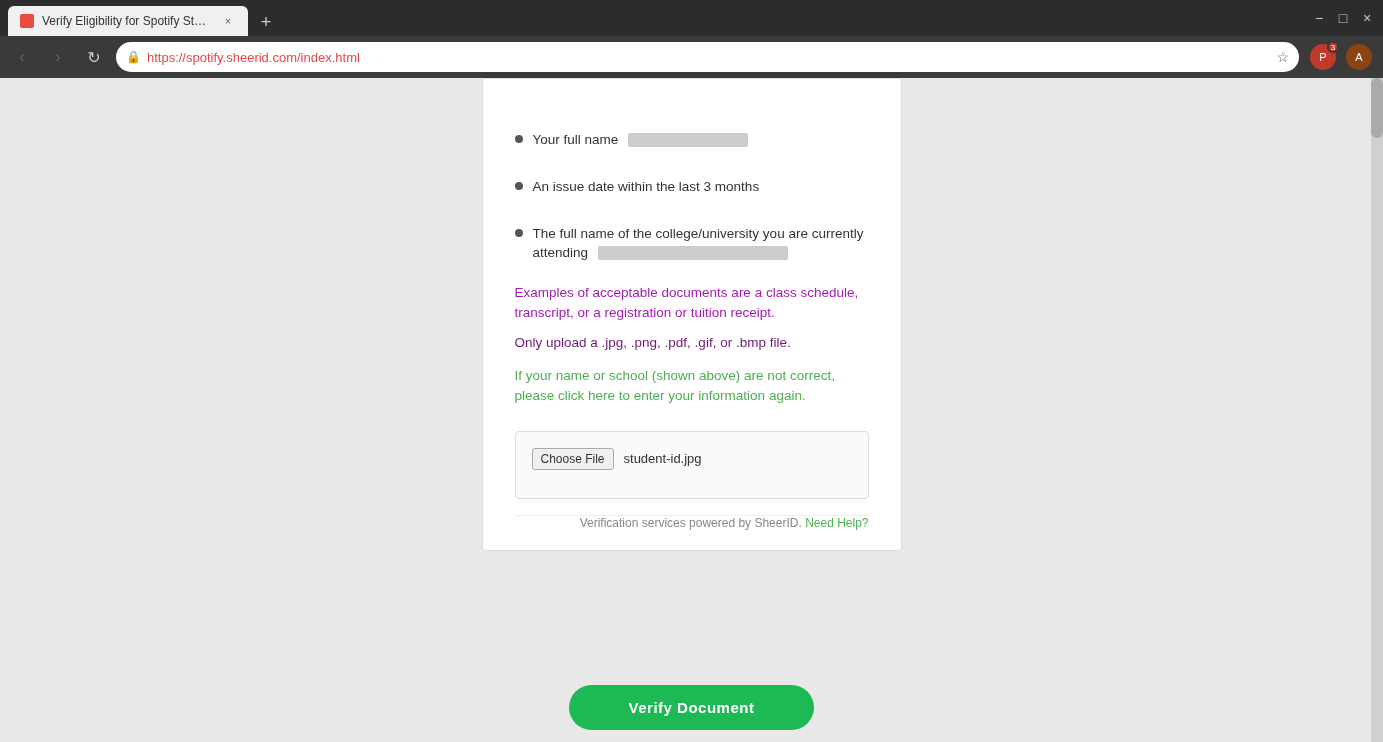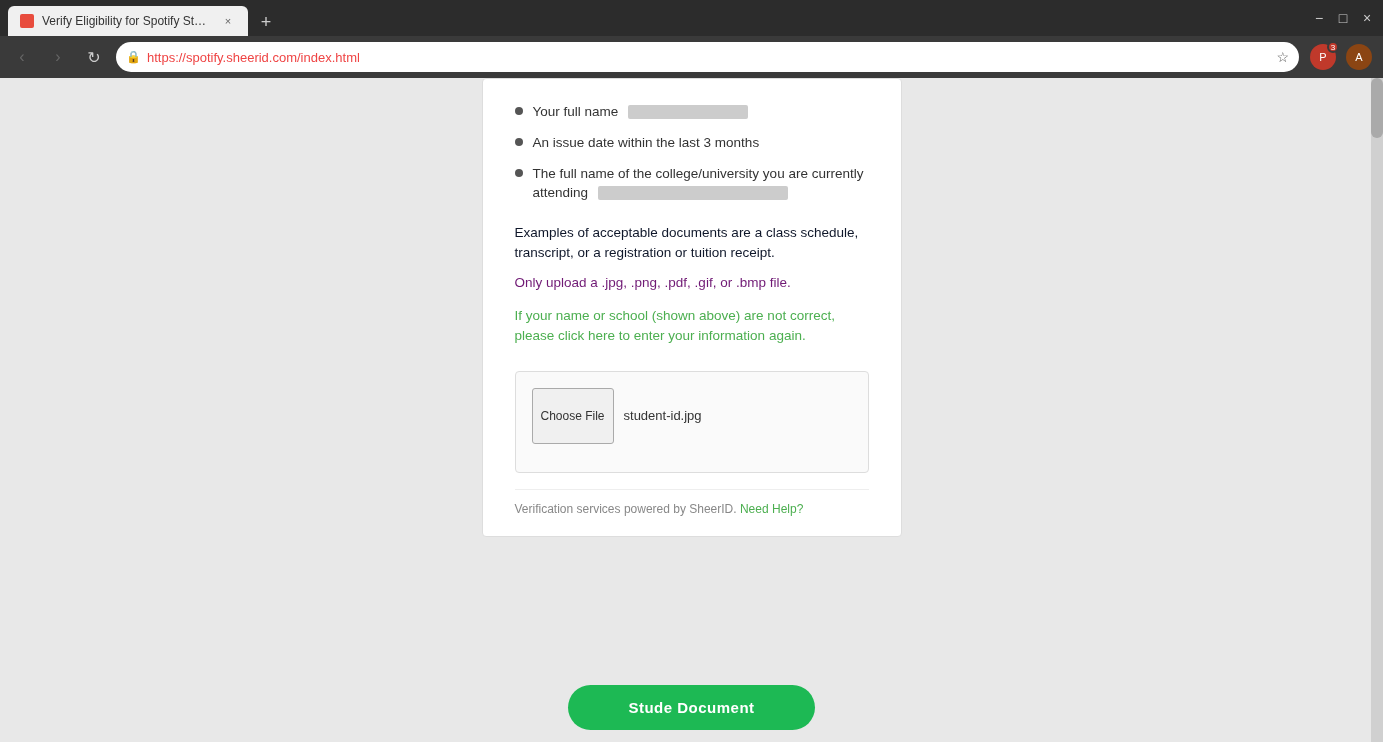--- a/index.html
+++ b/index.html
@@ -200,20 +200,21 @@
     }
 
     .bullet-list li {
       display: flex;
       align-items: flex-start;
       gap: 10px;
       font-size: 13.5px;
       color: #333;
       margin-bottom: 12px;
       line-height: 1.4;
+      margin-top: 28px;
     }
 
     .bullet-dot {
       width: 8px;
       height: 8px;
       background: #555;
       border-radius: 50%;
       margin-top: 4px;
       flex-shrink: 0;
     }
@@ -221,21 +222,21 @@
     .redacted {
       display: inline-block;
       background: #ccc;
       border-radius: 2px;
       height: 14px;
       vertical-align: middle;
     }
 
     .info-text {
       font-size: 13.5px;
-      color: #0f172a;
+      color: #a21caf;
       margin-bottom: 12px;
       line-height: 1.5;
     }
 
     .file-formats {
       font-size: 13.5px;
       color: #701a75;
       margin-bottom: 16px;
     }
 
@@ -259,44 +260,44 @@
       display: flex;
       align-items: center;
       gap: 10px;
       margin-bottom: 12px;
     }
 
     .choose-file-btn {
       background: #f0f0f0;
       border: 1px solid #aaa;
       border-radius: 3px;
-      padding: 20px 8px;
+      padding: 3px 8px;
       font-size: 12px;
       color: #333;
       cursor: pointer;
       white-space: nowrap;
     }
 
     .file-name-display {
       font-size: 13px;
       color: #333;
     }
 
     .add-another-link {
       color: #4CAF50;
       font-size: 13.5px;
       cursor: pointer;
     }
 
     .verification-footer {
-      text-align: left;
+      text-align: right;
       font-size: 12px;
       color: #888;
       margin-top: 16px;
-      padding-top: 12px;
+      padding-top: 0;
       border-top: 1px solid #eee;
     }
 
     .need-help-link {
       color: #4CAF50;
       cursor: pointer;
     }
 
     
     .upload-btn-area {
@@ -463,19 +464,19 @@
       </div>
     </div>
 
     <div class="verification-footer">
       <span>Verification services powered by SheerID.</span>
       <span class="need-help-link">Need Help?</span>
     </div>
   </div>
 
   <div class="upload-btn-area">
-    <button class="upload-btn">Stude Document</button>
+    <button class="upload-btn">Verify Document</button>
   </div>
 
   <div class="scrollbar">
     <div class="scrollbar-thumb"></div>
   </div>
 </div>
 
 </body></html>

